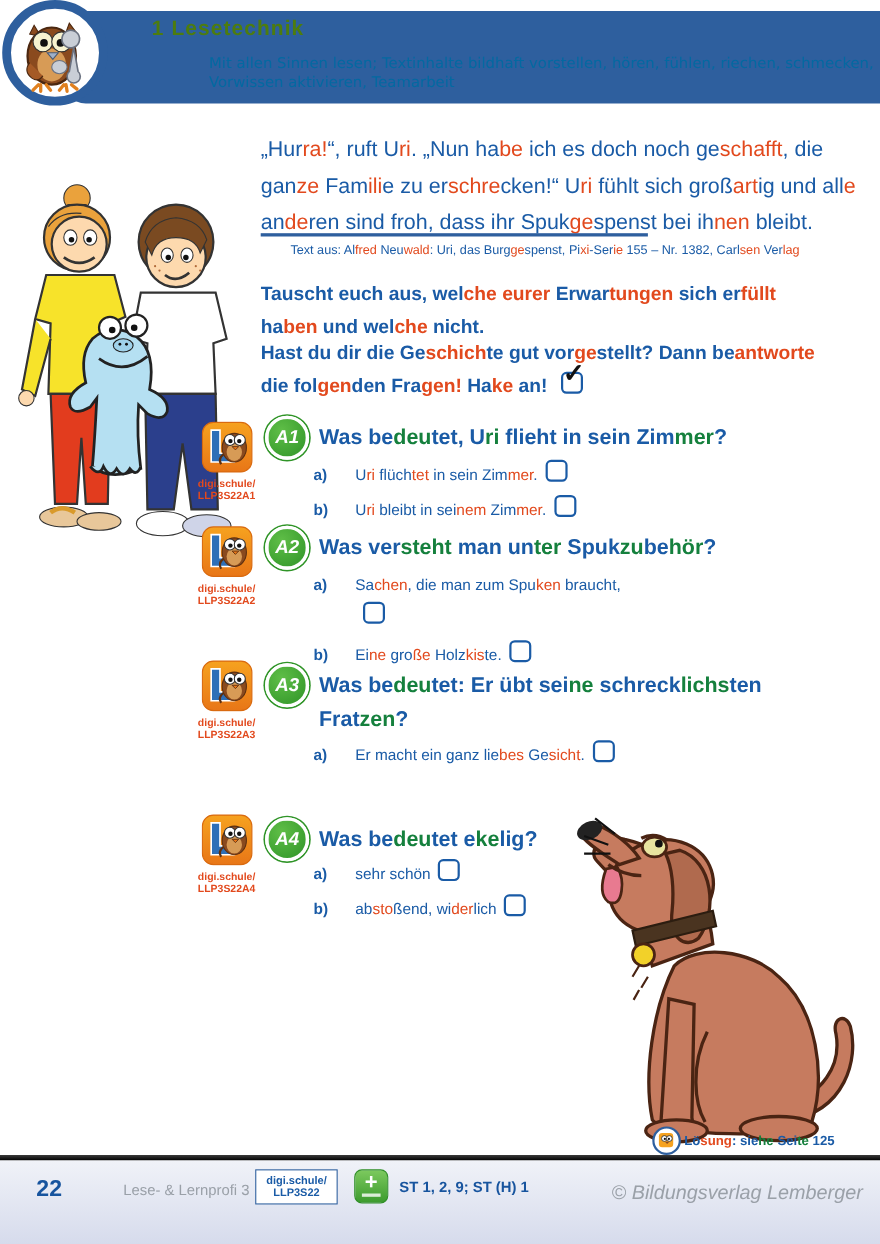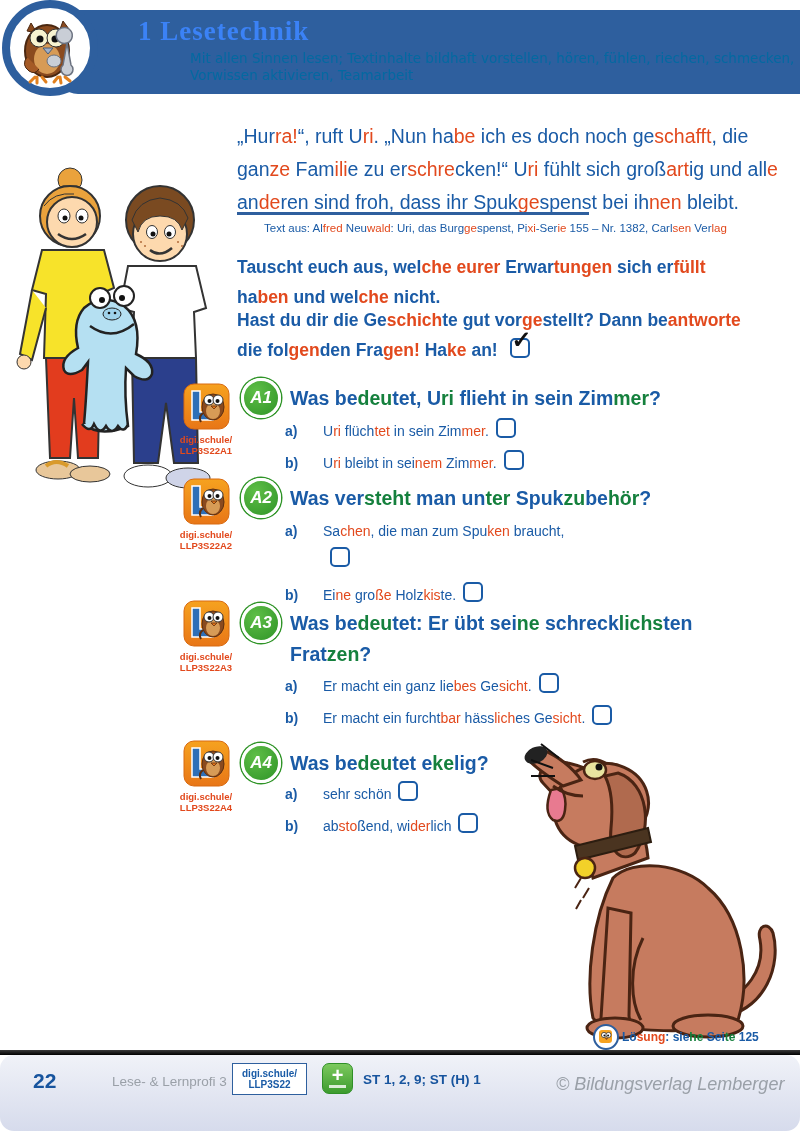--- a/index.html
+++ b/index.html
@@ -2,22 +2,22 @@
 <html><head>
 <meta charset="utf-8">
 <style>
   html,body{margin:0;padding:0;}
   .page{position:relative;width:800px;height:1131px;background:#ffffff;overflow:hidden;
         font-family:"Liberation Sans",sans-serif;}
 
   
   .band{position:absolute;left:56px;top:10px;right:0;height:84px;background:#2e5f9e;
         border-radius:22px 0 0 22px;}
-  .band-title{position:absolute;left:138px;top:16px;color:#3b82f6;font-size:27px;font-weight:bold;
-        letter-spacing:1px;font-family:Liberation Serif, serif;}
+  .band-title{position:absolute;left:138px;top:16px;color:#4d7c0f;font-size:19px;font-weight:bold;
+        letter-spacing:1px;font-family:Liberation Sans, sans-serif;}
   .band-sub{position:absolute;left:158px;top:50px;width:620px;color:#0369a1;font-size:13.5px;
         line-height:17px;white-space:pre-line;font-family:"DejaVu Sans",sans-serif;margin-left:32px;}
   .owl-logo{position:absolute;left:2px;top:0px;width:96px;height:96px;border-radius:50%;
         background:#fff;border:8px solid #2e5f9e;box-sizing:border-box;}
   .owl-logo svg{position:absolute;left:3px;top:3px;}
 
   
   .c-b{color:#1a5ba6;}            
   .c-r{color:#e2491d;}            
   .c-d{color:#1a5ba6;}            
@@ -59,21 +59,21 @@
   
   .solution{position:absolute;left:593px;top:1024px;font-weight:bold;font-size:12px;}
   .sol-owl{display:inline-block;width:26px;height:26px;border-radius:50%;border:2.5px solid #2e5f9e;
        background:#fff;vertical-align:-9px;margin-right:3px;box-sizing:border-box;position:relative;}
   .sol-owl svg{position:absolute;left:1px;top:1px;}
 
   
   .f-divider{position:absolute;left:0;top:1050px;width:800px;height:5px;
        background:linear-gradient(#3a3a3a,#000);}
   .footer{position:absolute;left:0;top:1055px;width:800px;height:76px;
-       background:linear-gradient(#f0f2f8,#d6dbec);border-radius:14px;}
+       background:linear-gradient(#f0f2f8,#d6dbec);}
   .f-page{position:absolute;left:33px;top:14px;font-size:21px;font-weight:bold;color:#17549e;}
   .f-series{position:absolute;left:112px;top:19px;font-size:13.5px;color:#9aa0a8;}
   .f-digibox{position:absolute;left:232px;top:8px;border:1.5px solid #2e5f9e;background:#fff;
        padding:4px 9px;text-align:center;color:#1a5ba6;font-weight:bold;font-size:10px;line-height:11px;}
   .f-mbl{position:absolute;left:322px;top:8px;width:31px;height:31px;border-radius:7px;
        background:linear-gradient(#7cc95e,#3c9b2e);border:1px solid #2f8f27;box-sizing:border-box;}
   .f-mbl .plus{position:absolute;left:0;right:0;top:1px;text-align:center;color:#fff;
        font-weight:bold;font-size:20px;line-height:20px;}
   .f-mbl .bar{position:absolute;left:6px;right:6px;bottom:5px;height:3px;background:rgba(255,255,255,.8);}
   .f-st{position:absolute;left:363px;top:17px;font-size:13.5px;font-weight:bold;color:#17549e;}
@@ -288,23 +288,20 @@
   </div>
   <div class="arow" style="left:285px;top:581px;">
     <span class="albl">b)</span><span><span class="c-b">Ei</span><span class="c-r">ne</span><span class="c-b"> gro</span><span class="c-r">ße</span><span class="c-b"> Holz</span><span class="c-r">kis</span><span class="c-b">te.</span></span><span class="cbx"></span>
   </div>
 
   <div class="qcircle" style="left:241px;top:603px;">A3</div>
   <div class="qtitle" style="left:290px;top:608px;"><span class="c-d">Was be</span><span class="c-l">deu</span><span class="c-d">tet: Er übt sei</span><span class="c-l">ne</span><span class="c-d"> schreck</span><span class="c-l">lichs</span><span class="c-d">ten</span><br><span class="c-d">Frat</span><span class="c-l">zen</span><span class="c-d">?</span></div>
   <div class="arow" style="left:285px;top:672px;">
     <span class="albl">a)</span><span><span class="c-b">Er macht ein ganz lie</span><span class="c-r">bes</span><span class="c-b"> Ge</span><span class="c-r">sicht</span><span class="c-b">.</span></span><span class="cbx"></span>
   </div>
-  <div class="arow" style="left:285px;top:704px;">
-    <span class="albl">b)</span><span><span class="c-b">Er macht ein furcht</span><span class="c-r">bar</span><span class="c-b"> häss</span><span class="c-r">lich</span><span class="c-b">es Ge</span><span class="c-r">sicht</span><span class="c-b">.</span></span><span class="cbx"></span>
-  </div>
 
   <div class="qcircle" style="left:241px;top:743px;">A4</div>
   <div class="qtitle" style="left:290px;top:748px;"><span class="c-d">Was be</span><span class="c-l">deu</span><span class="c-d">tet e</span><span class="c-l">ke</span><span class="c-d">lig?</span></div>
   <div class="arow" style="left:285px;top:780px;">
     <span class="albl">a)</span><span><span class="c-b">sehr schön</span></span><span class="cbx"></span>
   </div>
   <div class="arow" style="left:285px;top:812px;">
     <span class="albl">b)</span><span><span class="c-b">ab</span><span class="c-r">sto</span><span class="c-b">ßend, wi</span><span class="c-r">der</span><span class="c-b">lich</span></span><span class="cbx"></span>
   </div>
 

